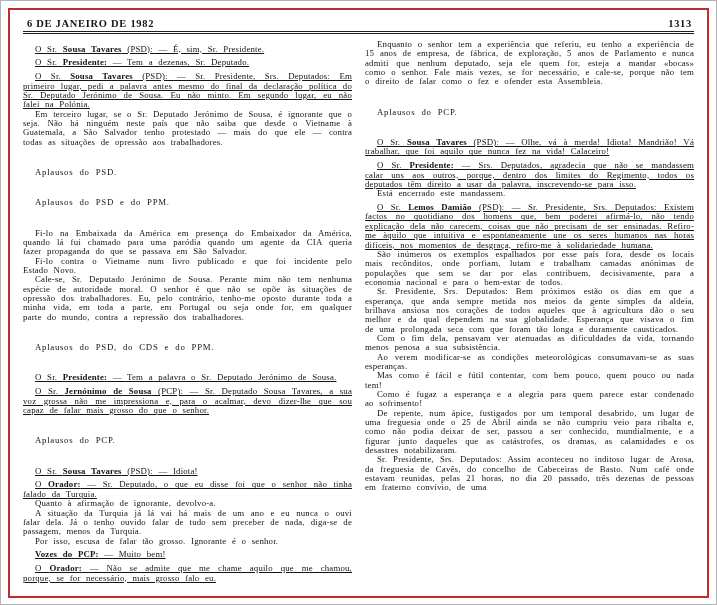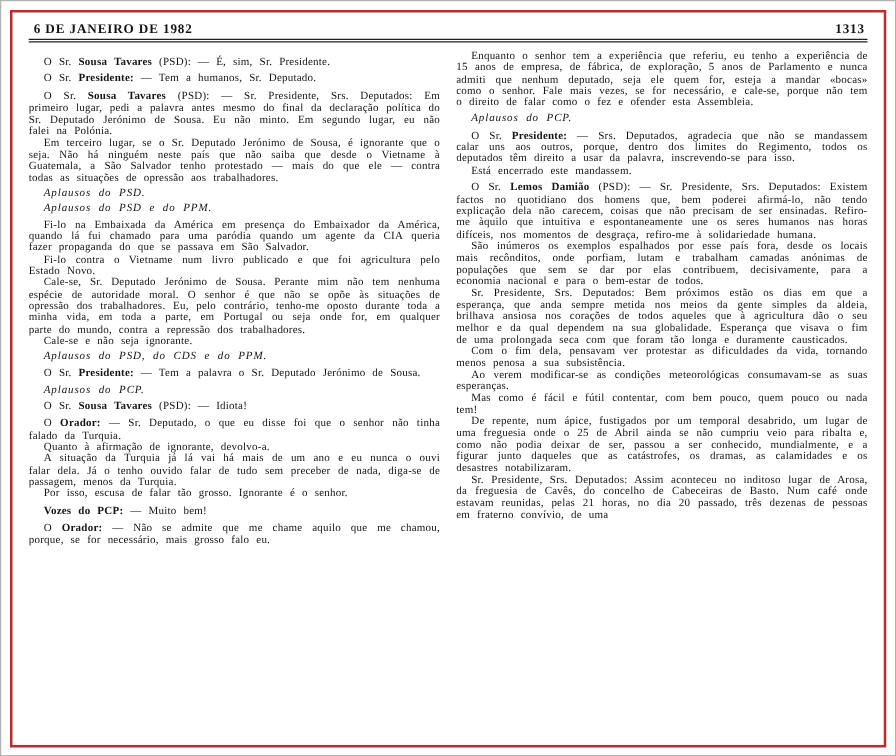--- a/index.html
+++ b/index.html
@@ -19,66 +19,68 @@
     padding:0 2px 0 4px;
   }
   .rule { height:1px; border-top:1px solid #221e1e; border-bottom:1px solid #221e1e; margin-top:2px; }
   .cols { display:flex; gap:13px; margin-top:6px; height:546px; overflow:hidden; }
   .col {
     flex:1; overflow:hidden; text-align:justify; color:#161414;
     font-size:8.8px; line-height:9.35px; word-spacing:3.2px; letter-spacing:0.18px;
     hyphens:auto;
   }
   .para { text-indent:12px; }
-  .para.speech { margin-top:4.5px; }
-  .para.stage { margin:3px 0; font-style:italic; letter-spacing:0.7px; }
+  .para.speech { margin-top:4.5px;text-decoration:underline; }
+  .para.stage { margin:21px 0; letter-spacing:0.7px; }
   .b { font-weight:bold; }
 </style>
 </head>
 <body>
 
 <div class="screen">
   <div class="red-frame" style="border-color: rgb(194, 43, 43);">
     <div class="hdr">
       <span>6 DE JANEIRO DE 1982</span>
       <span>1313</span>
     </div>
     <div class="rule"></div>
     <div class="cols">
       <div class="col" id="col-left" style="color: rgb(22, 20, 20);">
           <div class="para speech"><span>O Sr. </span><span class="b">Sousa Tavares</span><span> (PSD): — É, sim, Sr. Presidente.</span></div>
-          <div class="para speech"><span>O Sr. </span><span class="b">Presidente:</span><span> — Tem a humanos, Sr. Deputado.</span></div>
+          <div class="para speech"><span>O Sr. </span><span class="b">Presidente:</span><span> — Tem a dezenas, Sr. Deputado.</span></div>
           <div class="para speech"><span>O Sr. </span><span class="b">Sousa Tavares</span><span> (PSD): — Sr. Presidente, Srs. Deputados: Em primeiro lugar, pedi a palavra antes mesmo do final da declaração política do Sr. Deputado Jerónimo de Sousa. Eu não minto. Em segundo lugar, eu não falei na Polónia.</span></div>
           <div class="para plain"><span>Em terceiro lugar, se o Sr. Deputado Jerónimo de Sousa, é ignorante que o seja. Não há ninguém neste país que não saiba que desde o Vietname à Guatemala, a São Salvador tenho protestado — mais do que ele — contra todas as situações de opressão aos trabalhadores.</span></div>
           <div class="para stage"><span>Aplausos do PSD.</span></div>
           <div class="para stage"><span>Aplausos do PSD e do PPM.</span></div>
           <div class="para plain"><span>Fi-lo na Embaixada da América em presença do Embaixador da América, quando lá fui chamado para uma paródia quando um agente da CIA queria fazer propaganda do que se passava em São Salvador.</span></div>
-          <div class="para plain"><span>Fi-lo contra o Vietname num livro publicado e que foi agricultura pelo Estado Novo.</span></div>
+          <div class="para plain"><span>Fi-lo contra o Vietname num livro publicado e que foi incidente pelo Estado Novo.</span></div>
           <div class="para plain"><span>Cale-se, Sr. Deputado Jerónimo de Sousa. Perante mim não tem nenhuma espécie de autoridade moral. O senhor é que não se opõe às situações de opressão dos trabalhadores. Eu, pelo contrário, tenho-me oposto durante toda a minha vida, em toda a parte, em Portugal ou seja onde for, em qualquer parte do mundo, contra a repressão dos trabalhadores.</span></div>
-          <div class="para plain"><span>Cale-se e não seja ignorante.</span></div>
           <div class="para stage"><span>Aplausos do PSD, do CDS e do PPM.</span></div>
           <div class="para speech"><span>O Sr. </span><span class="b">Presidente:</span><span> — Tem a palavra o Sr. Deputado Jerónimo de Sousa.</span></div>
+          <div class="para speech"><span>O Sr. </span><span class="b">Jernónimo de Sousa</span><span> (PCP): — Sr. Deputado Sousa Tavares, a sua voz grossa não me impressiona e, para o acalmar, devo dizer-lhe que sou capaz de falar mais grosso do que o senhor.</span></div>
           <div class="para stage"><span>Aplausos do PCP.</span></div>
           <div class="para speech"><span>O Sr. </span><span class="b">Sousa Tavares</span><span> (PSD): — Idiota!</span></div>
           <div class="para speech"><span>O </span><span class="b">Orador:</span><span> — Sr. Deputado, o que eu disse foi que o senhor não tinha falado da Turquia.</span></div>
           <div class="para plain"><span>Quanto à afirmação de ignorante, devolvo-a.</span></div>
           <div class="para plain"><span>A situação da Turquia já lá vai há mais de um ano e eu nunca o ouvi falar dela. Já o tenho ouvido falar de tudo sem preceber de nada, diga-se de passagem, menos da Turquia.</span></div>
           <div class="para plain"><span>Por isso, escusa de falar tão grosso. Ignorante é o senhor.</span></div>
           <div class="para speech"><span class="b">Vozes do PCP:</span><span> — Muito bem!</span></div>
           <div class="para speech"><span>O </span><span class="b">Orador:</span><span> — Não se admite que me chame aquilo que me chamou, porque, se for necessário, mais grosso falo eu.</span></div>
         </div>
       <div class="col" id="col-right" style="color: rgb(22, 20, 20);">
           <div class="para plain"><span>Enquanto o senhor tem a experiência que referiu, eu tenho a experiência de 15 anos de empresa, de fábrica, de exploração, 5 anos de Parlamento e nunca admiti que nenhum deputado, seja ele quem for, esteja a mandar «bocas» como o senhor. Fale mais vezes, se for necessário, e cale-se, porque não tem o direito de falar como o fez e ofender esta Assembleia.</span></div>
           <div class="para stage"><span>Aplausos do PCP.</span></div>
+          <div class="para speech"><span>O Sr. </span><span class="b">Sousa Tavares</span><span> (PSD): — Olhe, vá à merda! Idiota! Mandrião! Vá trabalhar, que foi aquilo que nunca fez na vida! Calaceiro!</span></div>
           <div class="para speech"><span>O Sr. </span><span class="b">Presidente:</span><span> — Srs. Deputados, agradecia que não se mandassem calar uns aos outros, porque, dentro dos limites do Regimento, todos os deputados têm direito a usar da palavra, inscrevendo-se para isso.</span></div>
           <div class="para plain"><span>Está encerrado este mandassem.</span></div>
           <div class="para speech"><span>O Sr. </span><span class="b">Lemos Damião</span><span> (PSD): — Sr. Presidente, Srs. Deputados: Existem factos no quotidiano dos homens que, bem poderei afirmá-lo, não tendo explicação dela não carecem, coisas que não precisam de ser ensinadas. Refiro-me àquilo que intuitiva e espontaneamente une os seres humanos nas horas difíceis, nos momentos de desgraça, refiro-me à solidariedade humana.</span></div>
           <div class="para plain"><span>São inúmeros os exemplos espalhados por esse país fora, desde os locais mais recônditos, onde porfiam, lutam e trabalham camadas anónimas de populações que sem se dar por elas contribuem, decisivamente, para a economia nacional e para o bem-estar de todos.</span></div>
           <div class="para plain"><span>Sr. Presidente, Srs. Deputados: Bem próximos estão os dias em que a esperança, que anda sempre metida nos meios da gente simples da aldeia, brilhava ansiosa nos corações de todos aqueles que à agricultura dão o seu melhor e da qual dependem na sua globalidade. Esperança que visava o fim de uma prolongada seca com que foram tão longa e duramente causticados.</span></div>
-          <div class="para plain"><span>Com o fim dela, pensavam ver protestar as dificuldades da vida, tornando menos penosa a sua subsistência.</span></div>
+          <div class="para plain"><span>Com o fim dela, pensavam ver atenuadas as dificuldades da vida, tornando menos penosa a sua subsistência.</span></div>
           <div class="para plain"><span>Ao verem modificar-se as condições meteorológicas consumavam-se as suas esperanças.</span></div>
           <div class="para plain"><span>Mas como é fácil e fútil contentar, com bem pouco, quem pouco ou nada tem!</span></div>
+          <div class="para plain"><span>Como é fugaz a esperança e a alegria para quem parece estar condenado ao sofrimento!</span></div>
           <div class="para plain"><span>De repente, num ápice, fustigados por um temporal desabrido, um lugar de uma freguesia onde o 25 de Abril ainda se não cumpriu veio para ribalta e, como não podia deixar de ser, passou a ser conhecido, mundialmente, e a figurar junto daqueles que as catástrofes, os dramas, as calamidades e os desastres notabilizaram.</span></div>
           <div class="para plain"><span>Sr. Presidente, Srs. Deputados: Assim aconteceu no inditoso lugar de Arosa, da freguesia de Cavês, do concelho de Cabeceiras de Basto. Num café onde estavam reunidas, pelas 21 horas, no dia 20 passado, três dezenas de pessoas em fraterno convívio, de uma</span></div>
         </div>
     </div>
   </div>
 </div>
 
 </body></html>

